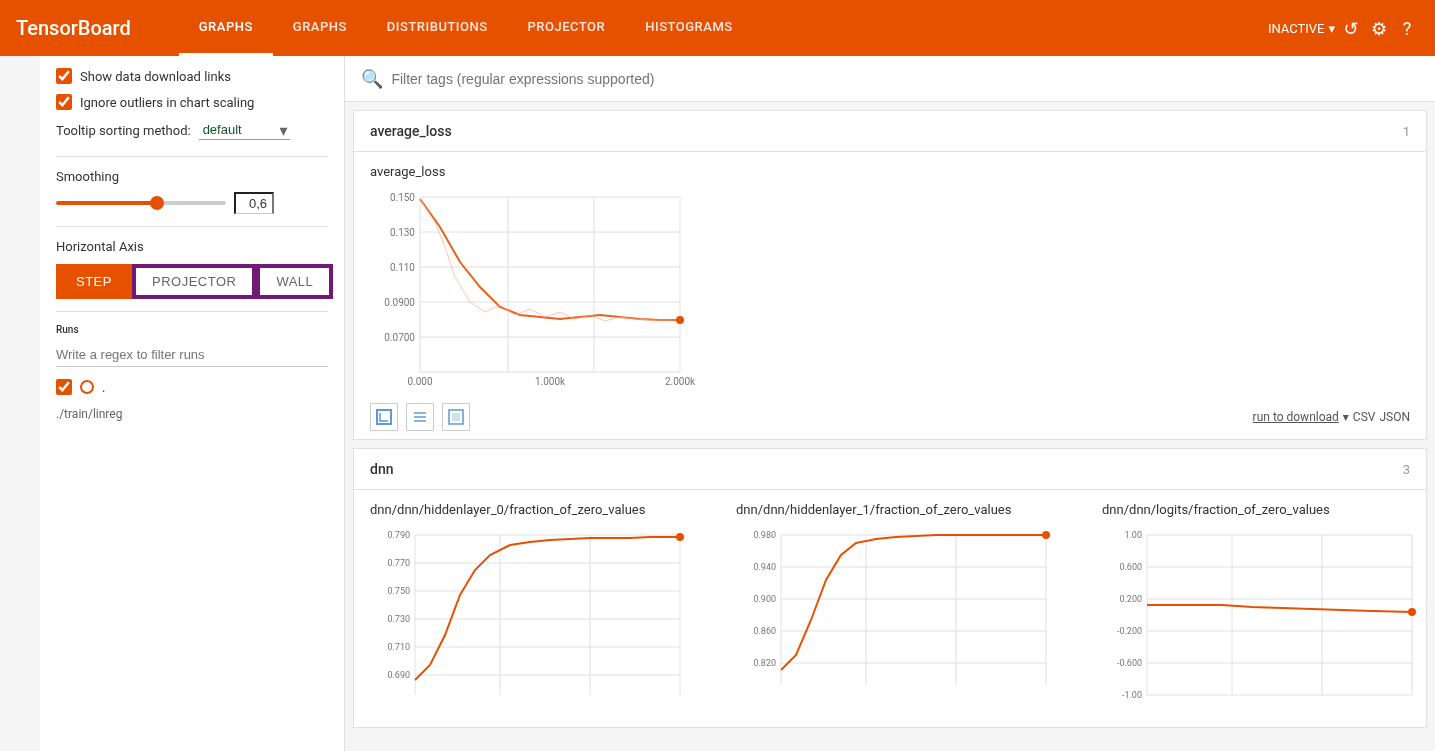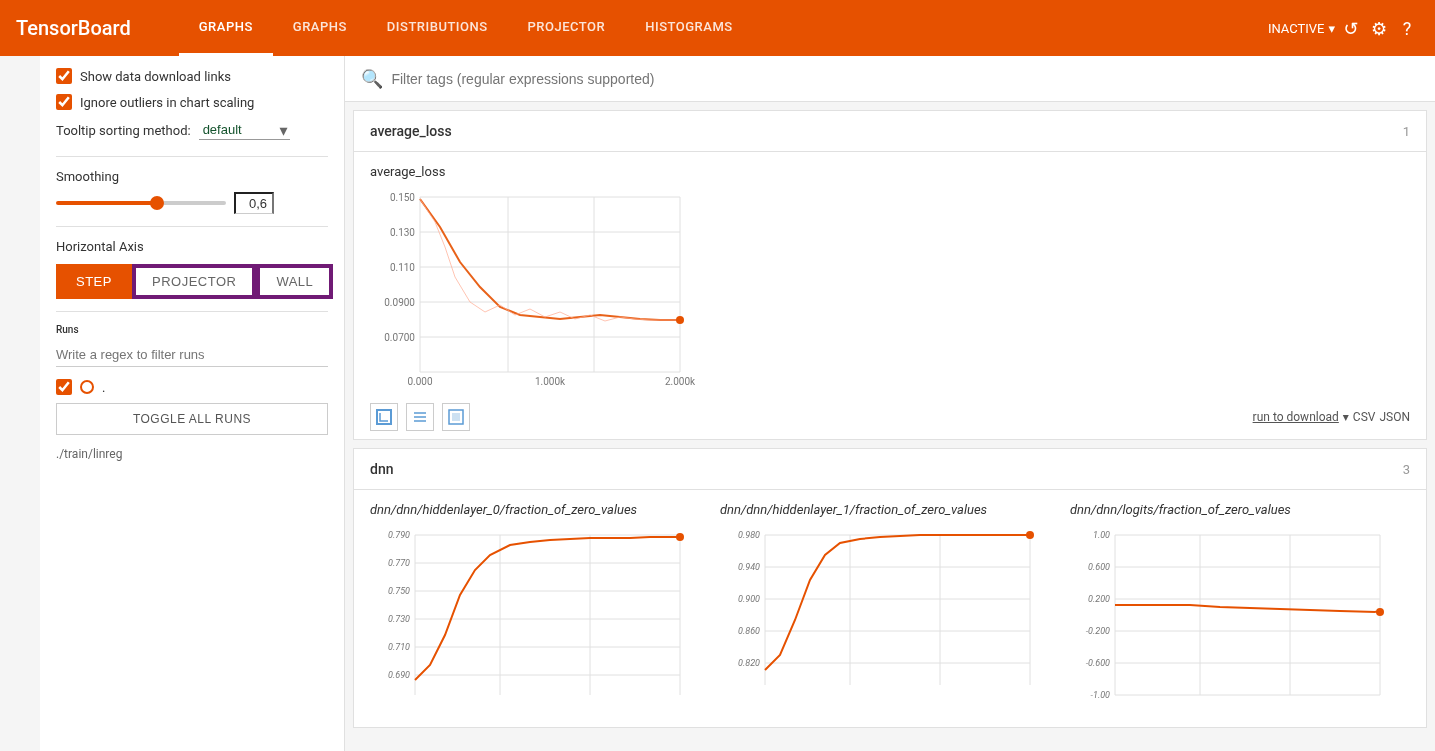--- a/index.html
+++ b/index.html
@@ -350,24 +350,23 @@
       padding-left: 44px;
     }
     .csv-json {
       font-size: 12px;
       color: #555;
     }
 
     
     .charts-row {
       display: flex;
-      gap: 0;
+      gap: 16px;
       padding: 12px 16px;
       overflow-x: auto;
-      font-style: italic;
     }
     .chart-cell {
       flex: 0 0 350px;
       padding-right: 16px;
     }
     .small-chart-wrapper {
       position: relative;
       width: 330px;
       height: 190px;
     }
@@ -431,21 +430,20 @@
       <button class="axis-btn">WALL</button>
     </div>
     <hr class="divider">
     <div class="runs-label">Runs</div>
     <input type="text" class="runs-filter" placeholder="Write a regex to filter runs" style="">
     <div class="run-item">
       <input type="checkbox" checked="" class="run-checkbox" style="">
       <div class="run-circle"></div>
       <span class="run-name">.</span>
     </div>
-    <button class="toggle-all-btn">TOGGLE ALL RUNS</button>
     <div class="run-path">./train/linreg</div>
   </aside>
 
   <main class="main-content">
 
     <div class="search-bar">
       <span class="search-icon-svg">🔍</span>
       <input type="text" class="search-input" placeholder="Filter tags (regular expressions supported)" style="">
     </div>
 

